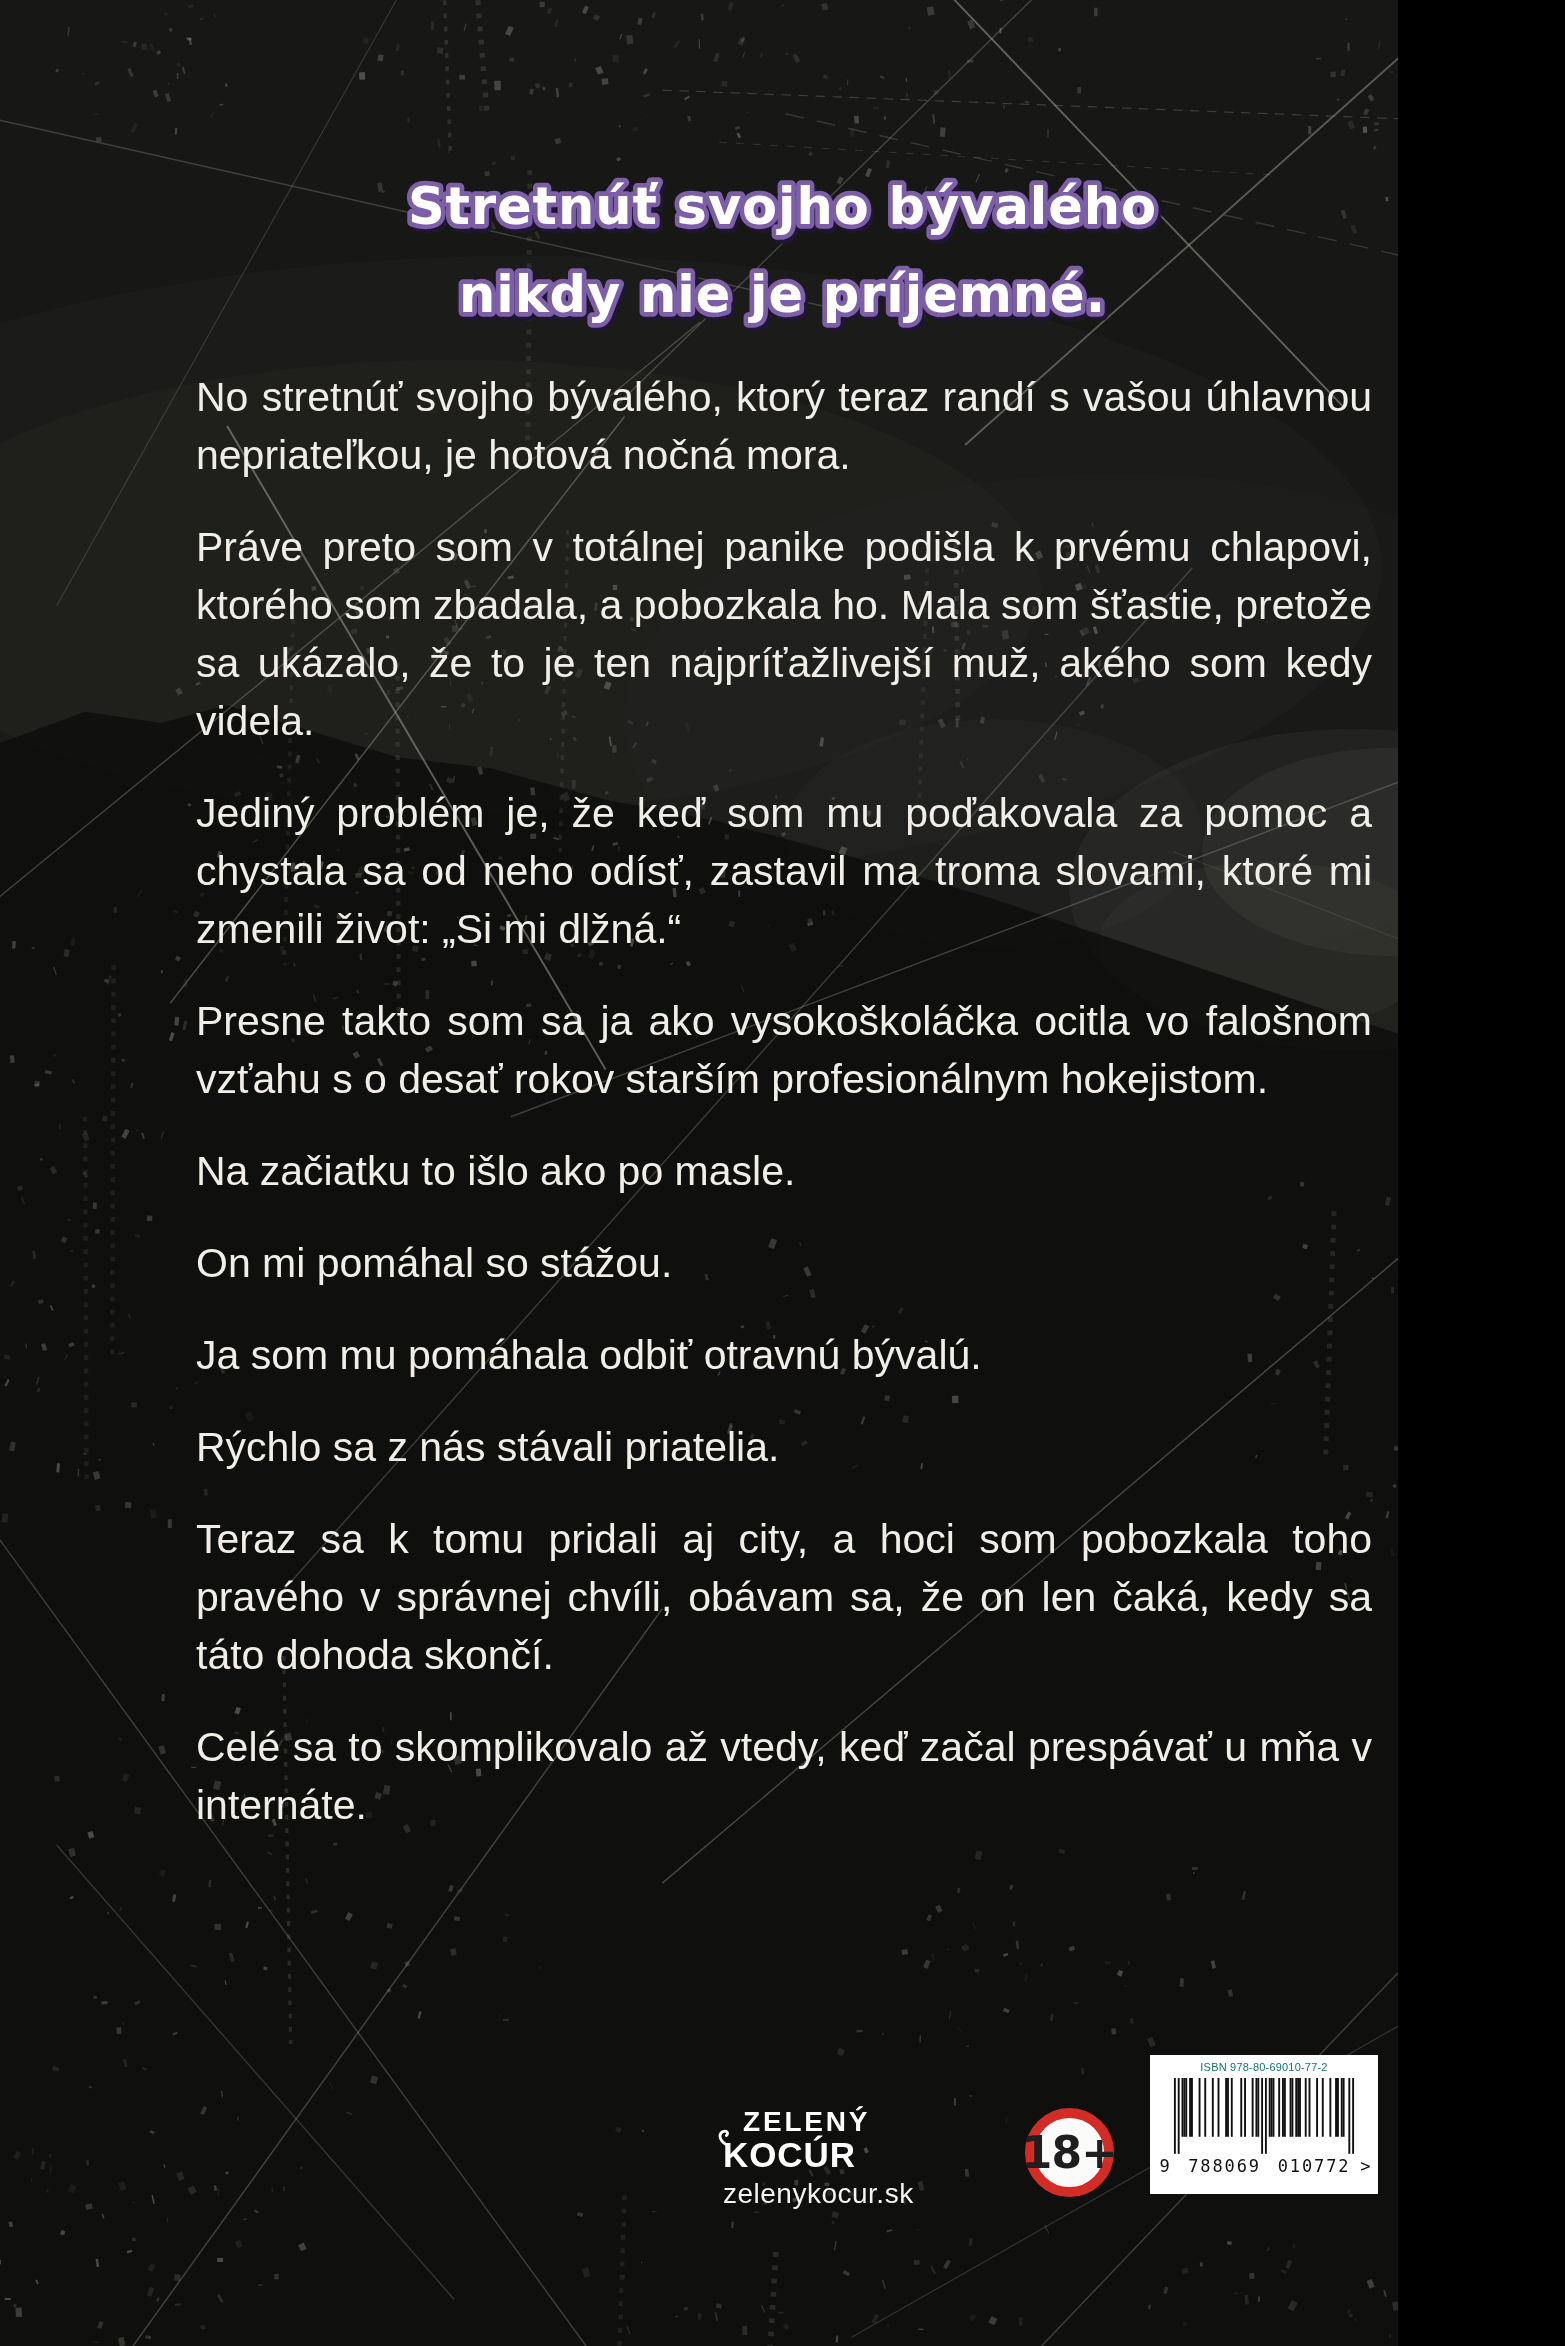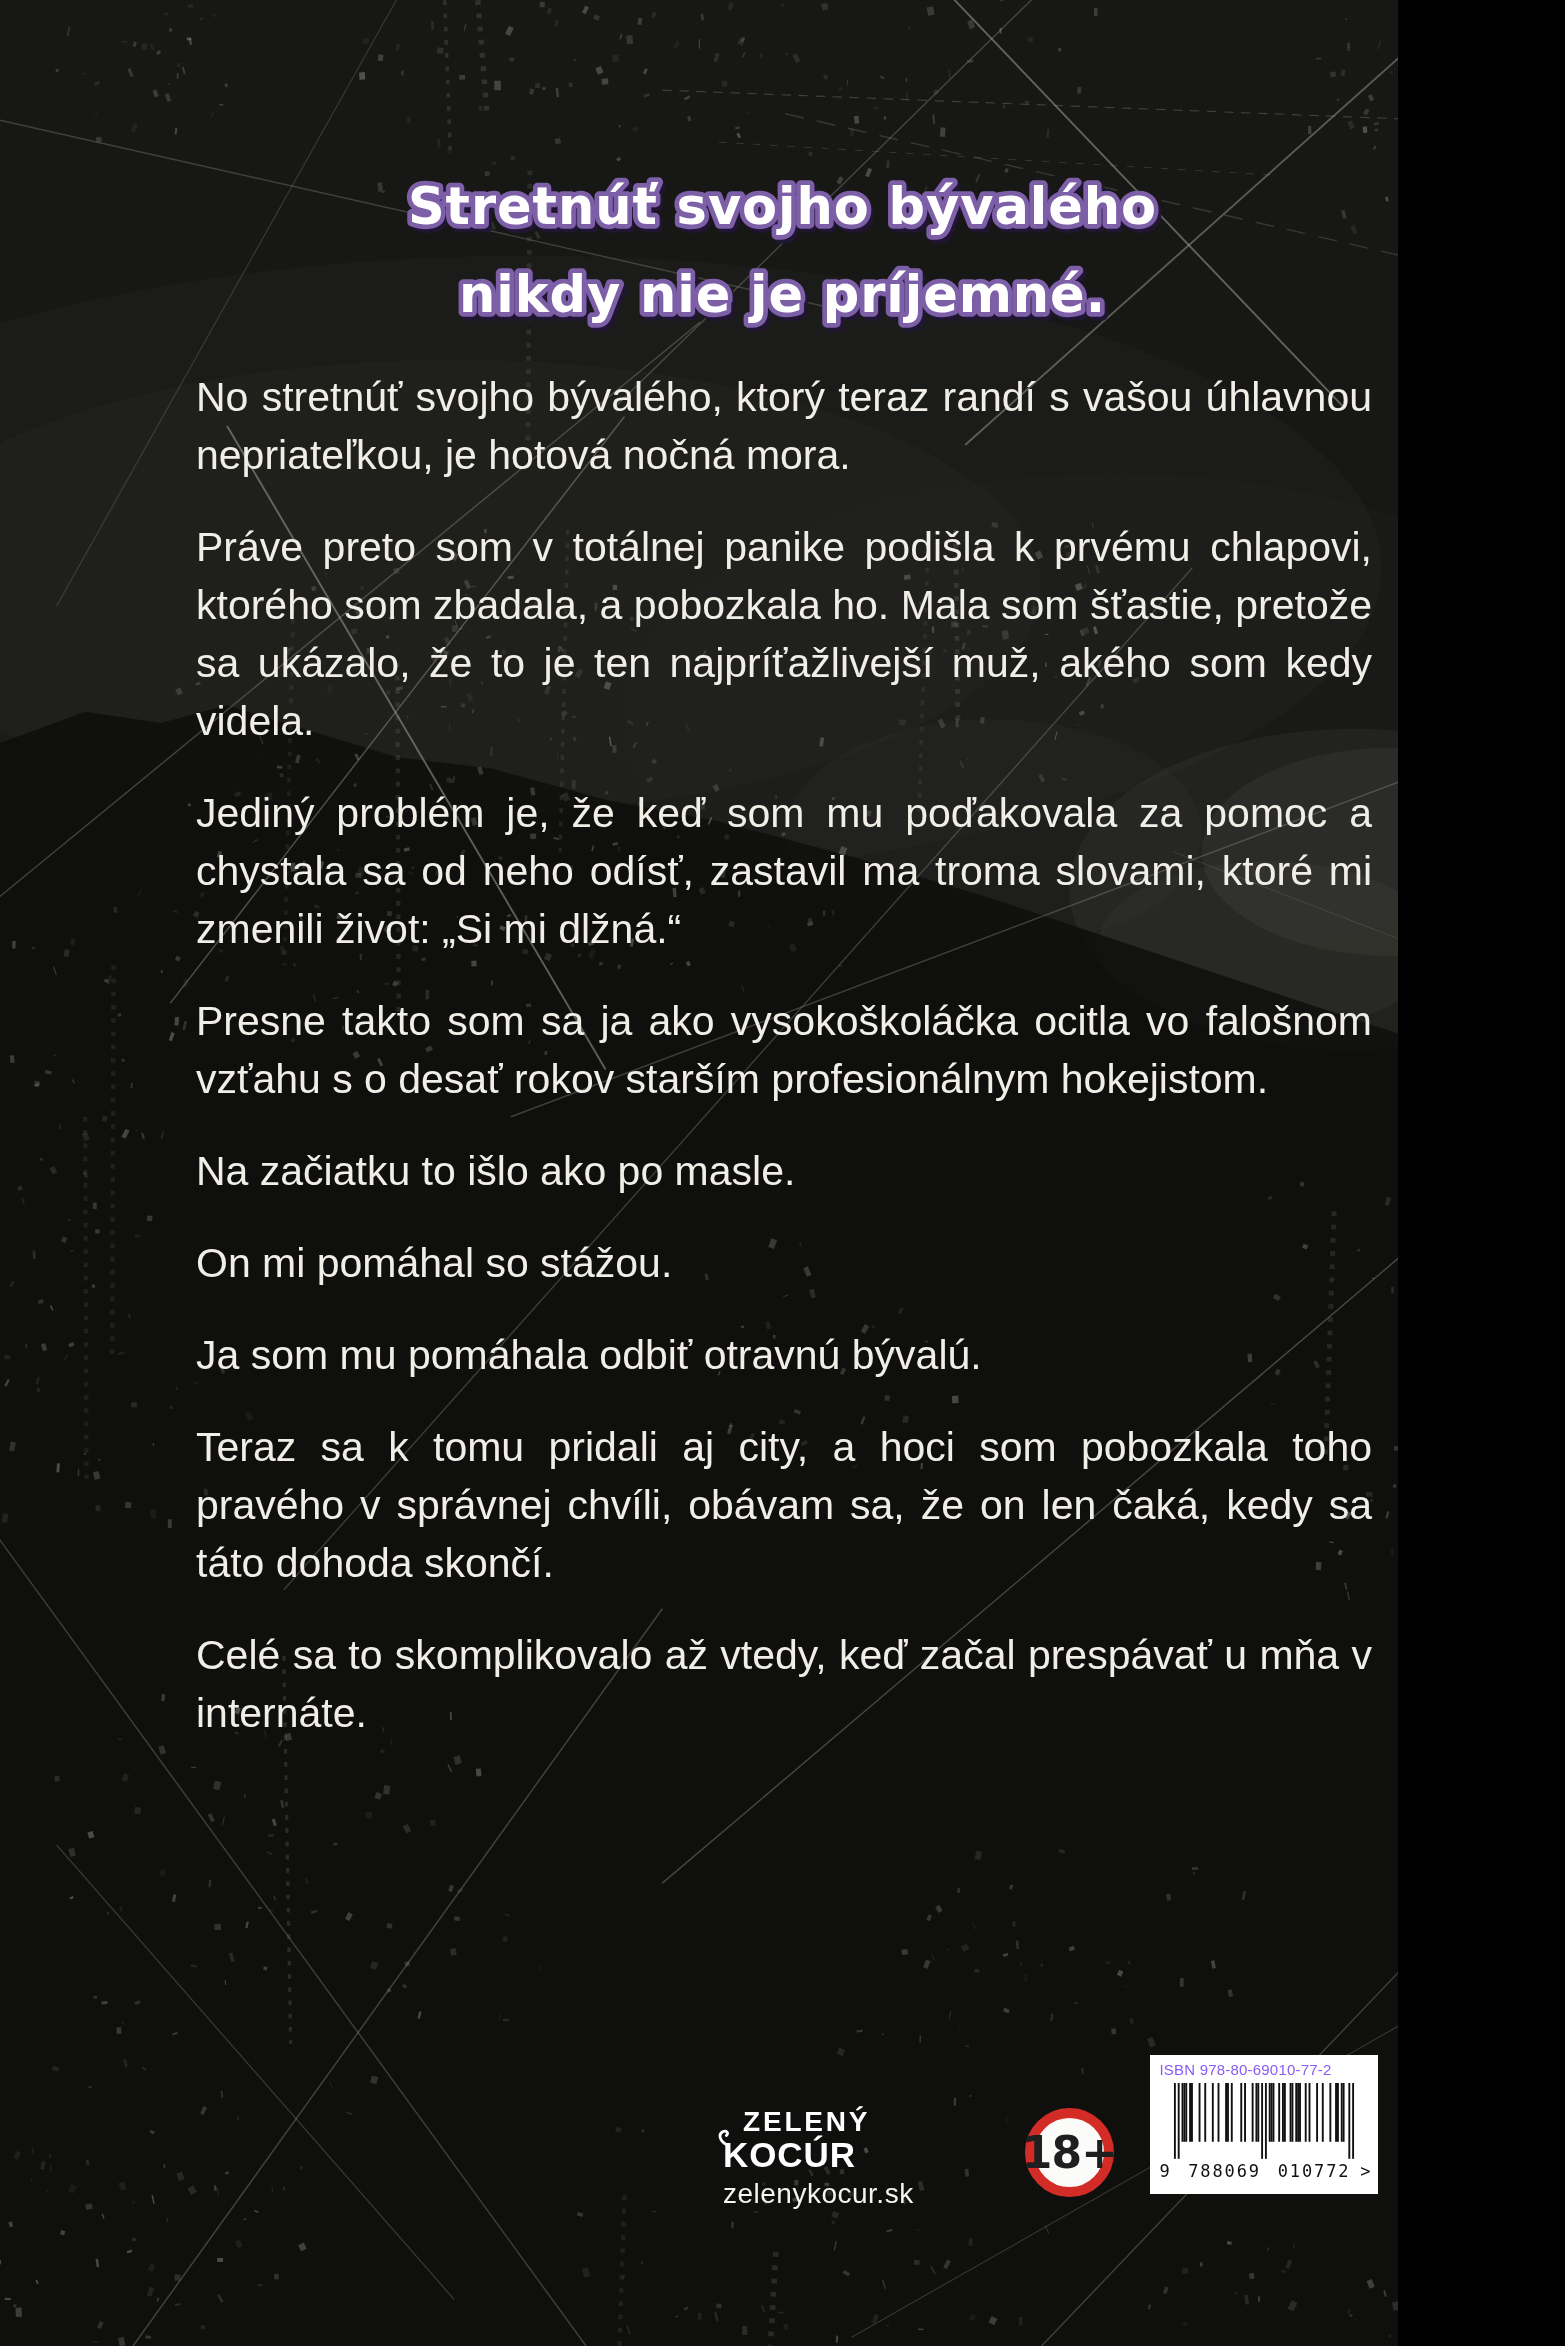--- a/index.html
+++ b/index.html
@@ -45,21 +45,21 @@
     font-family:"DejaVu Sans","Liberation Sans",sans-serif;
     font-weight:bold;font-size:44px;color:#1f1f1f;letter-spacing:-0.9px;
   }
 
   
   .isbn-box{
     position:absolute;left:1150px;top:2055px;width:228px;height:139px;
     background:#ffffff;box-sizing:border-box;padding:5.7px 9.5px 3.8px 9.5px;
   }
   .isbn-label{
-    font-size:15px;color:#8b5cf6;text-align:left;letter-spacing:0.2px;
+    font-size:11px;color:#0f766e;text-align:center;letter-spacing:0.2px;
     font-family:"Liberation Sans",sans-serif;white-space:nowrap;
   }
   .barcode-wrap{position:relative;width:209px;height:110px;}
   .barcode-svg{position:absolute;left:13.2px;top:5.7px;display:block;}
   .barcode-digits{
     position:absolute;left:0;top:83px;width:209px;height:23px;
     font-family:"DejaVu Sans Mono","Liberation Mono",monospace;
     font-size:17px;color:#111;
   }
   .bd-first{position:absolute;left:0px;top:0px;}
@@ -1047,20 +1047,21 @@
   </svg>
 
   <div class="blurb">
     <p>No stretnúť svojho bývalého, ktorý teraz randí s vašou úhlavnou nepriateľkou, je hotová nočná mora.</p>
     <p>Práve preto som v totálnej panike podišla k prvému chlapovi, ktorého som zbadala, a pobozkala ho. Mala som šťastie, pretože sa ukázalo, že to je ten najpríťažlivejší muž, akého som kedy videla.</p>
     <p>Jediný problém je, že keď som mu poďakovala za pomoc a chystala sa od neho odísť, zastavil ma troma slovami, ktoré mi zmenili život: „Si mi dlžná.“</p>
     <p>Presne takto som sa ja ako vysokoškoláčka ocitla vo falošnom vzťahu s o desať rokov starším profesionálnym hokejistom.</p>
     <p class="short">Na začiatku to išlo ako po masle.</p>
     <p class="short">On mi pomáhal so stážou.</p>
     <p class="short">Ja som mu pomáhala odbiť otravnú bývalú.</p>
+    <p class="short">Rýchlo sa z nás stávali priatelia.</p>
     <p>Teraz sa k tomu pridali aj city, a hoci som pobozkala toho pravého v správnej chvíli, obávam sa, že on len čaká, kedy sa táto dohoda skončí.</p>
     <p>Celé sa to skomplikovalo až vtedy, keď začal prespávať u mňa v internáte.</p>
   </div>
 
   <div class="publisher">
     <div class="pub-line1">ZELENÝ</div>
     <div class="pub-line2">
       <svg class="pub-curl" width="17" height="19" viewBox="0 0 18 20">
         <path d="M 12 18 C 4 14 2 7 7 4 C 11 2 14 5 11 8" fill="none" stroke="#ffffff" stroke-width="3" stroke-linecap="round"></path>
       </svg>

